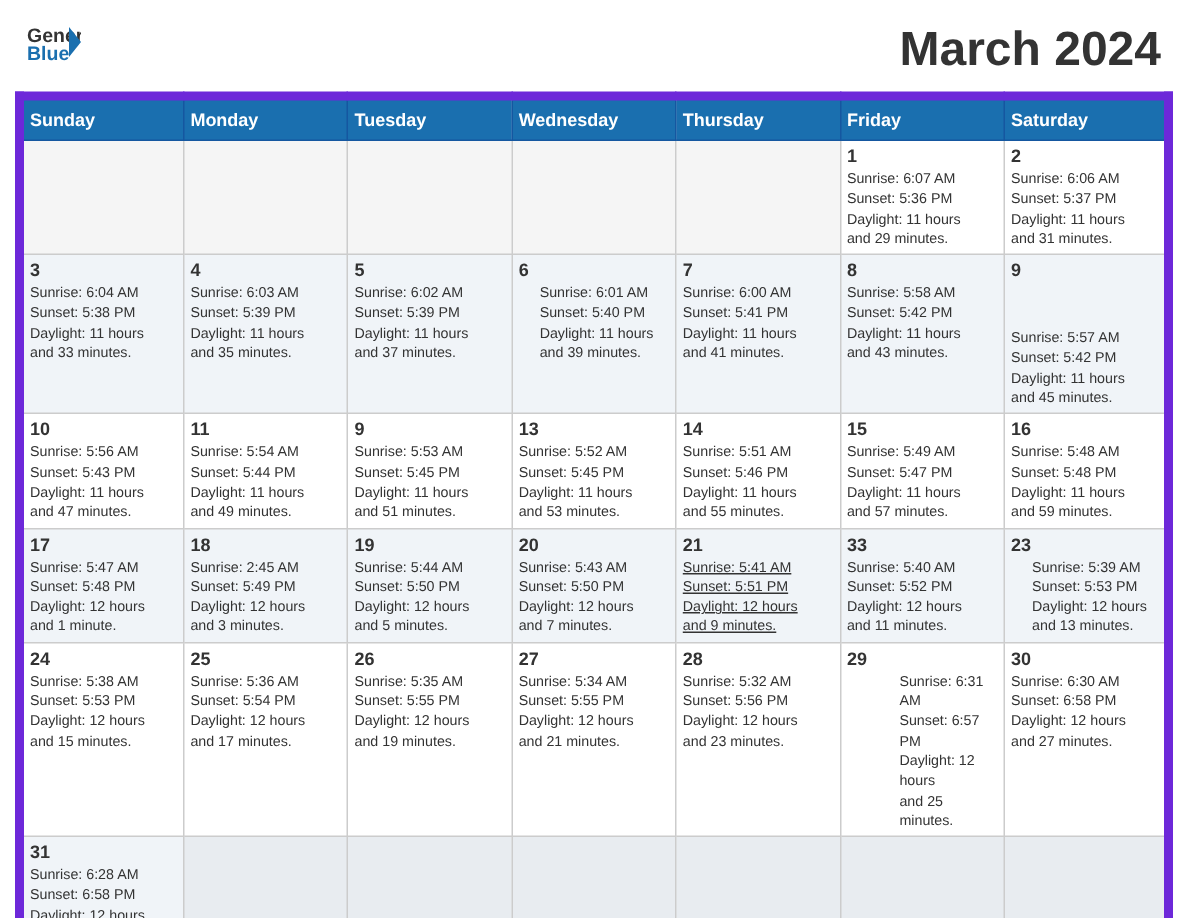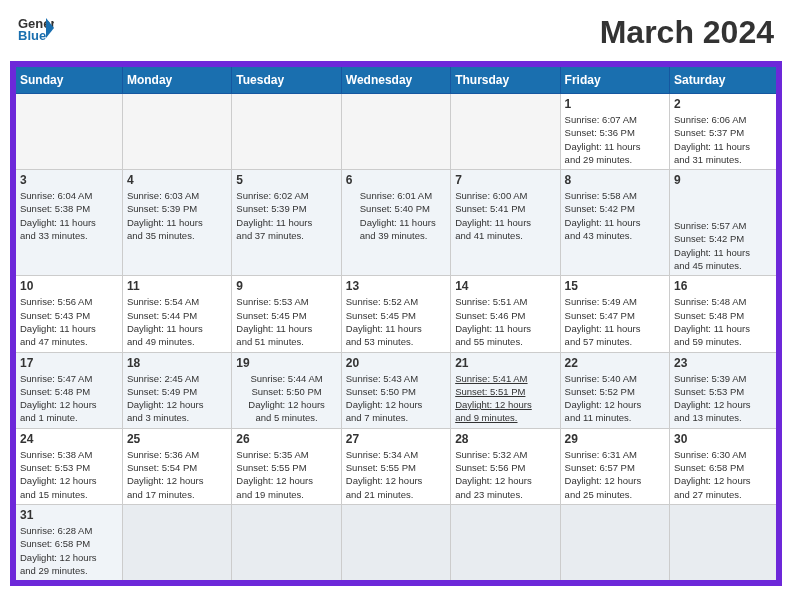--- a/index.html
+++ b/index.html
@@ -245,49 +245,49 @@
         </td>
         <td>
           <span class="day-number">18</span>
           <div class="day-info" style="white-space: pre-line;">Sunrise: 2:45 AM
 Sunset: 5:49 PM
 Daylight: 12 hours
 and 3 minutes.</div>
         </td>
         <td>
           <span class="day-number">19</span>
-          <div class="day-info" style="white-space: pre-line; text-align: center;">Sunrise: 5:44 AM
+          <div class="day-info" style="white-space: pre-line;">Sunrise: 5:44 AM
 Sunset: 5:50 PM
 Daylight: 12 hours
 and 5 minutes.</div>
         </td>
         <td>
           <span class="day-number">20</span>
           <div class="day-info" style="white-space: pre-line;">Sunrise: 5:43 AM
 Sunset: 5:50 PM
 Daylight: 12 hours
 and 7 minutes.</div>
         </td>
         <td>
           <span class="day-number">21</span>
           <div class="day-info" style="white-space: pre-line; text-decoration: underline;">Sunrise: 5:41 AM
 Sunset: 5:51 PM
 Daylight: 12 hours
 and 9 minutes.</div>
         </td>
         <td>
-          <span class="day-number">22</span>
+          <span class="day-number">33</span>
           <div class="day-info" style="white-space: pre-line;">Sunrise: 5:40 AM
 Sunset: 5:52 PM
 Daylight: 12 hours
 and 11 minutes.</div>
         </td>
         <td>
           <span class="day-number">23</span>
-          <div class="day-info" style="white-space: pre-line;">Sunrise: 5:39 AM
+          <div class="day-info" style="white-space: pre-line; margin-left: 14px;">Sunrise: 5:39 AM
 Sunset: 5:53 PM
 Daylight: 12 hours
 and 13 minutes.</div>
         </td>
       </tr>
       <tr>
         <td>
           <span class="day-number">24</span>
           <div class="day-info" style="white-space: pre-line;">Sunrise: 5:38 AM
 Sunset: 5:53 PM
@@ -317,21 +317,21 @@
         </td>
         <td>
           <span class="day-number">28</span>
           <div class="day-info" style="white-space: pre-line;">Sunrise: 5:32 AM
 Sunset: 5:56 PM
 Daylight: 12 hours
 and 23 minutes.</div>
         </td>
         <td>
           <span class="day-number">29</span>
-          <div class="day-info" style="white-space: pre-line;">Sunrise: 6:31 AM
+          <div class="day-info" style="white-space: pre-line; margin-left: 35px;">Sunrise: 6:31 AM
 Sunset: 6:57 PM
 Daylight: 12 hours
 and 25 minutes.</div>
         </td>
         <td>
           <span class="day-number">30</span>
           <div class="day-info" style="white-space: pre-line;">Sunrise: 6:30 AM
 Sunset: 6:58 PM
 Daylight: 12 hours
 and 27 minutes.</div>

